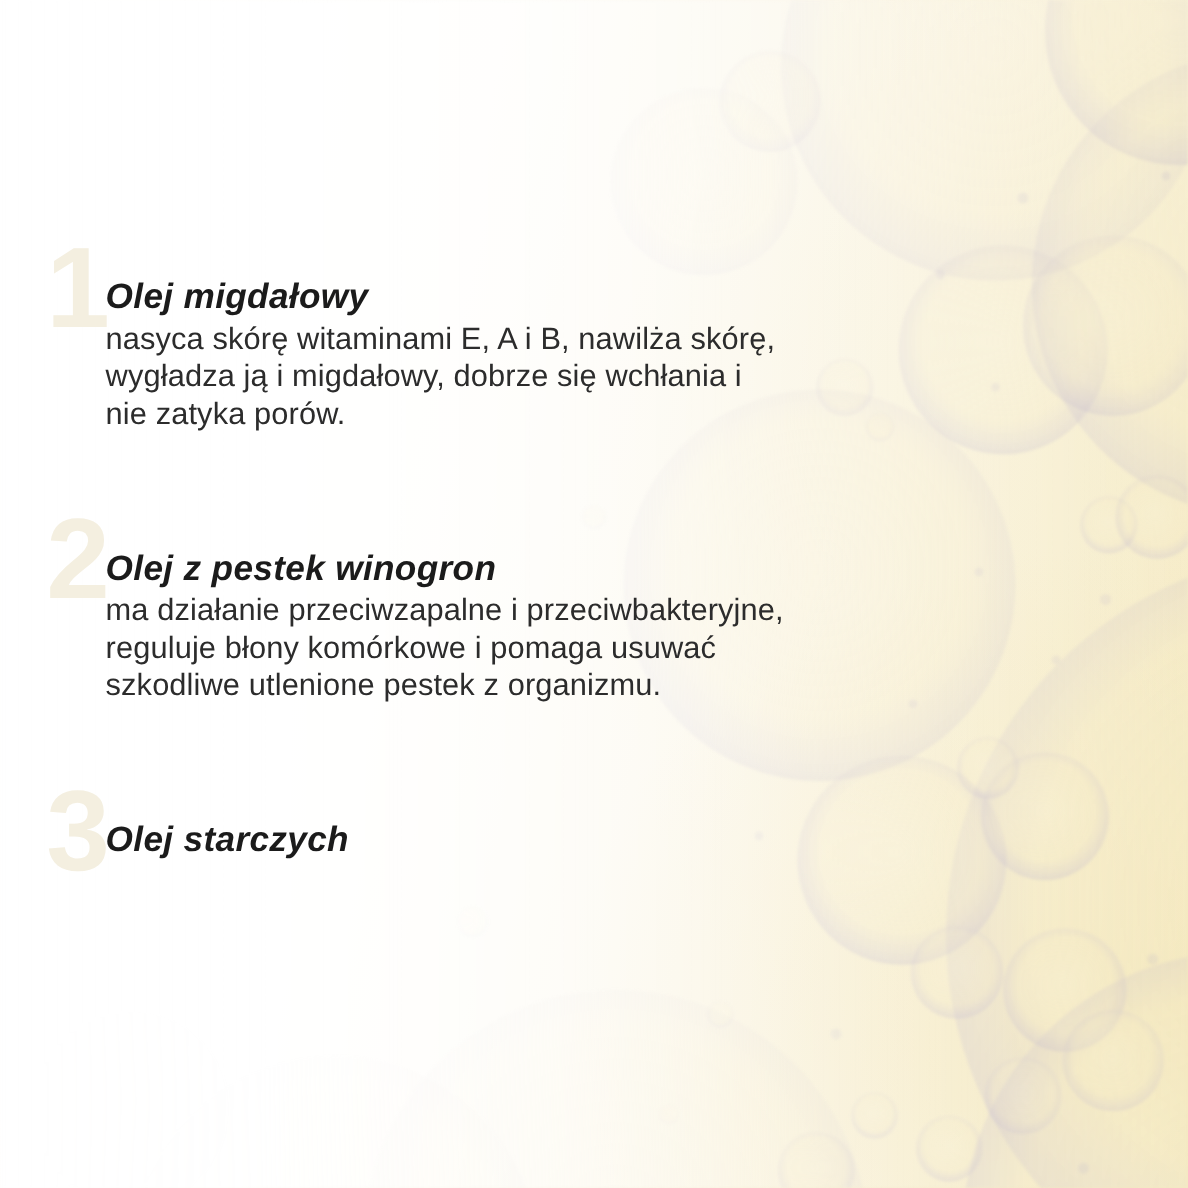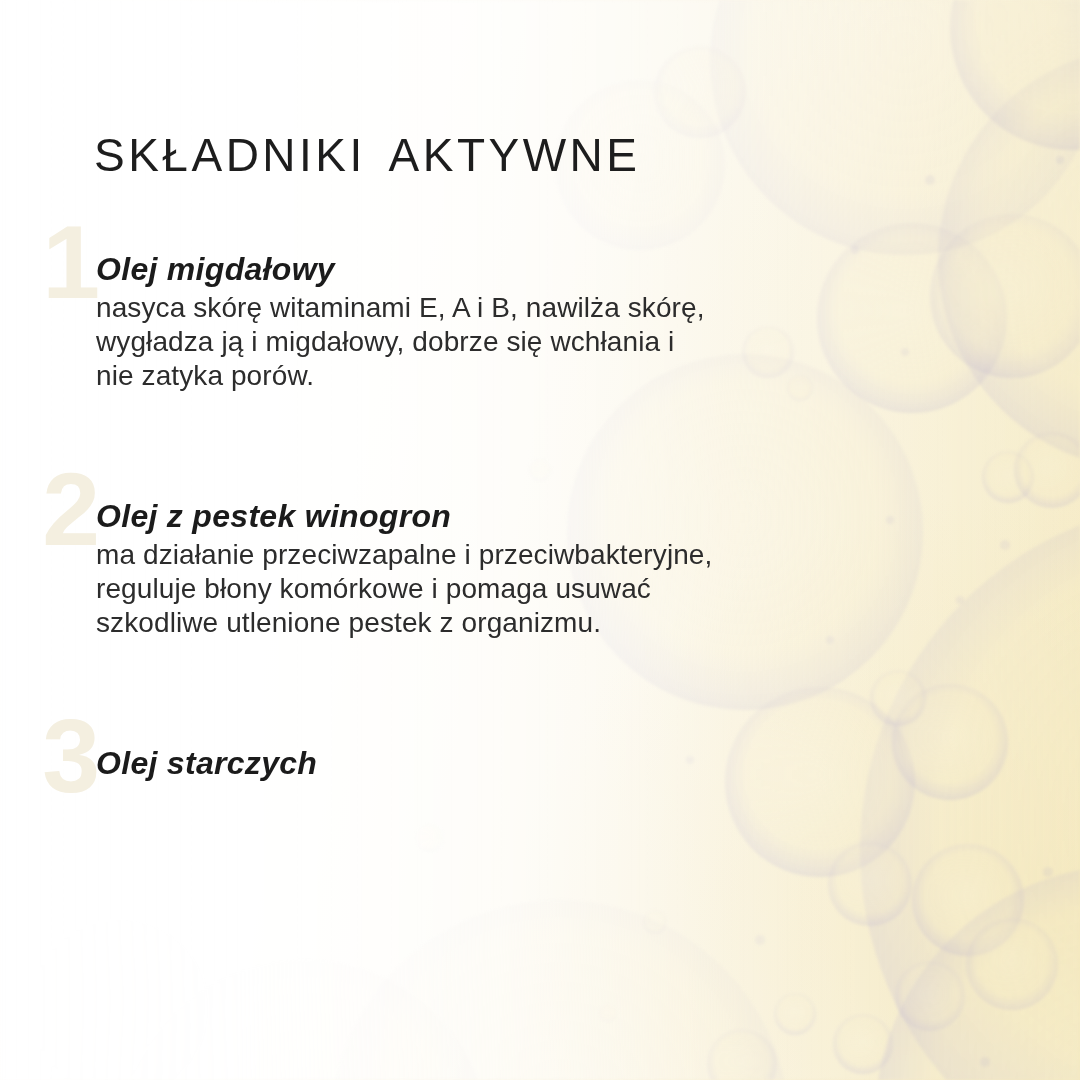--- a/index.html
+++ b/index.html
@@ -140,21 +140,20 @@
           <circle cx="1060" cy="160" r="4"></circle>
         <circle cx="830" cy="640" r="4"></circle>
           <circle cx="890" cy="520" r="4"></circle>
       </g>
     </g>
     <rect x="0" y="0" width="1080" height="1080" fill="url(#fade)"></rect>
   </svg>
 
   <div class="content">
 
-    <h1 class="title">SKŁADNIKI AKTYWNE</h1>
 
     <section class="section section-1">
       <div class="num">1</div>
       <h2 class="heading">Olej migdałowy</h2>
       <p class="body-text">nasyca skórę witaminami E, A i B, nawilża skórę,
 wygładza ją i migdałowy, dobrze się wchłania i
 nie zatyka porów.</p>
     </section>
 
     <section class="section section-2">

